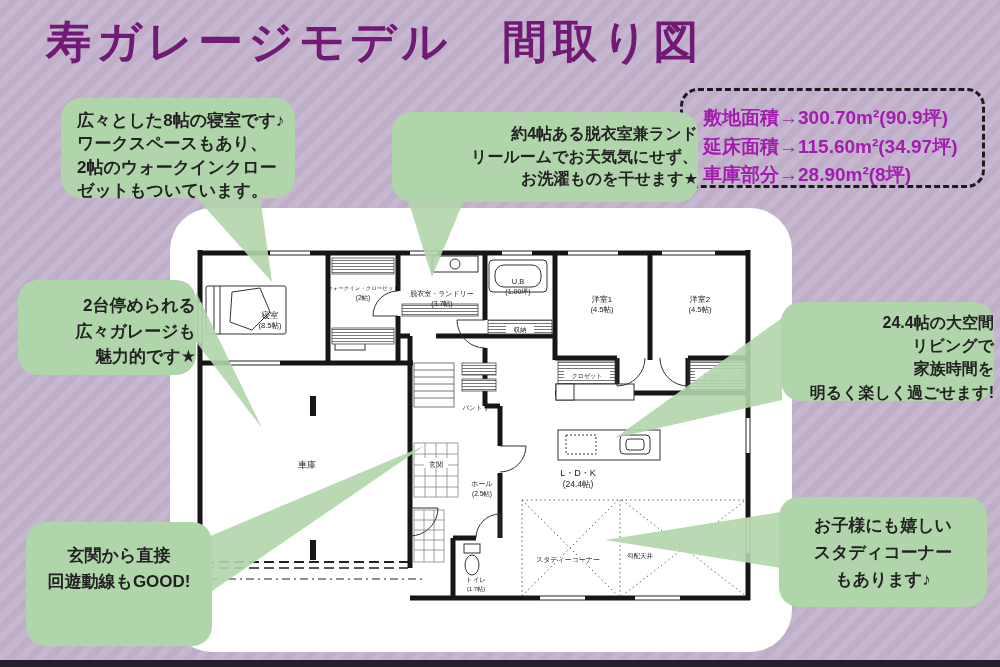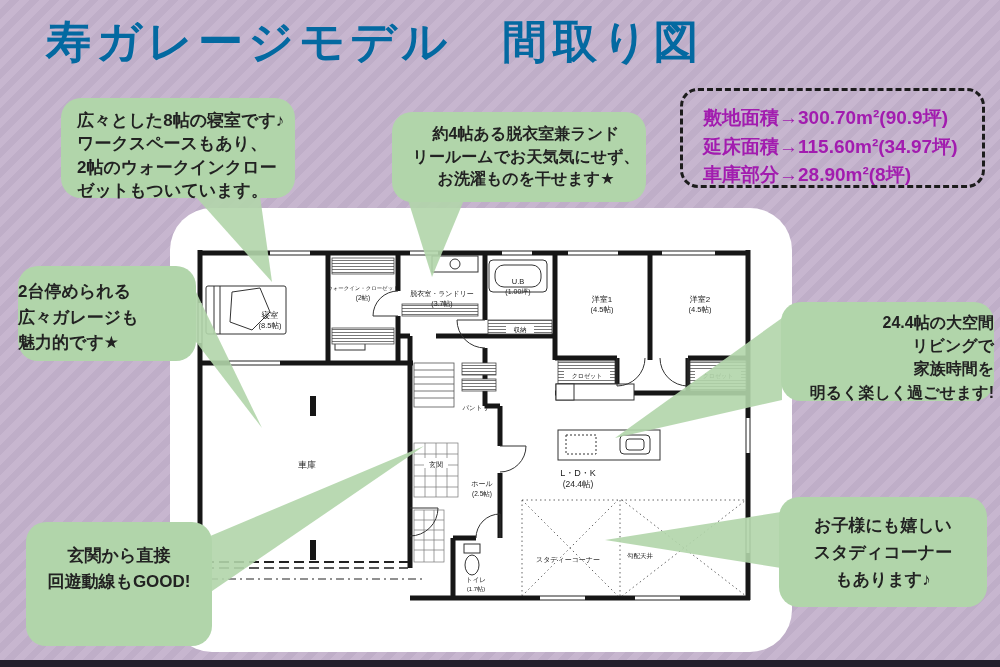--- a/index.html
+++ b/index.html
@@ -3,36 +3,36 @@
 <meta charset="utf-8">
 <style>
   html,body{margin:0;padding:0;}
   body{
     width:1000px;height:667px;position:relative;overflow:hidden;
     font-family:"Liberation Sans","DejaVu Sans",sans-serif;
     background:repeating-linear-gradient(135deg,#c7b6cf 0 7px,#bfaec8 7px 14px);
   }
   .title{
     position:absolute;left:46px;top:12px;z-index:6;
-    font-size:45px;font-weight:bold;color:#0369a1;letter-spacing:5px;
+    font-size:45px;font-weight:bold;color:#701a75;letter-spacing:5px;
     white-space:nowrap;
   }
   .plan{
     position:absolute;left:170px;top:208px;width:622px;height:444px;
     background:#ffffff;border-radius:42px;z-index:1;
   }
   .tails{position:absolute;left:0;top:0;width:1000px;height:667px;z-index:2;pointer-events:none;}
   .callout{
     position:absolute;z-index:3;background:#b1d5aa;border-radius:20px;
     color:#222;font-weight:bold;box-sizing:border-box;
   }
   .callout .ln{white-space:nowrap;}
   .c-bedroom{left:61px;top:98px;width:234px;height:100px;padding:11px 0 0 16px;font-size:17px;line-height:1.38;text-align:left;}
-  .c-laundry{left:392px;top:112px;width:254px;height:90px;padding:11px 0 0 14px;font-size:16px;line-height:1.42;text-align:center;}
-  .c-garage{left:18px;top:266px;width:178px;height:95px;padding-top:13px;font-size:17px;line-height:1.5;text-align:left;}
+  .c-laundry{left:392px;top:112px;width:306px;height:90px;padding:11px 0 0 14px;font-size:16px;line-height:1.42;text-align:right;}
+  .c-garage{left:18px;top:280px;width:178px;height:95px;padding-top:13px;font-size:17px;line-height:1.5;text-align:right;}
   .c-living{left:781px;top:302px;width:213px;height:99px;padding-top:9px;font-size:16px;line-height:1.45;text-align:right;}
   .c-pantry{left:10px;top:522px;width:186px;height:124px;padding-top:21px;font-size:17px;line-height:1.55;text-align:center;margin-left:16px;}
   .c-study{left:779px;top:497px;width:208px;height:110px;padding-top:15px;font-size:17px;line-height:1.6;text-align:center;}
   .areabox{
     position:absolute;left:680px;top:88px;width:305px;height:100px;z-index:3;
     border:3px dashed #1c1c1c;border-radius:18px;box-sizing:border-box;
     padding:13px 0 0 20px;color:#a21caf;font-weight:bold;font-size:19px;line-height:1.5;
   }
   .areabox .ln{white-space:nowrap;}
   .bottombar{position:absolute;left:0;bottom:0;width:1000px;height:7px;background:#241f2b;z-index:5;}

